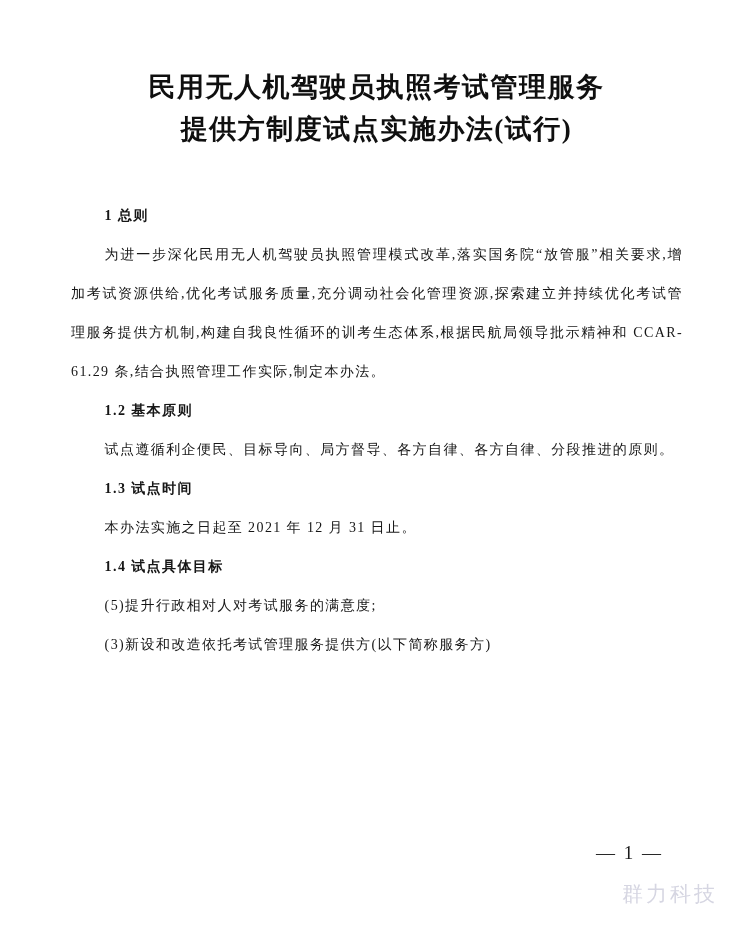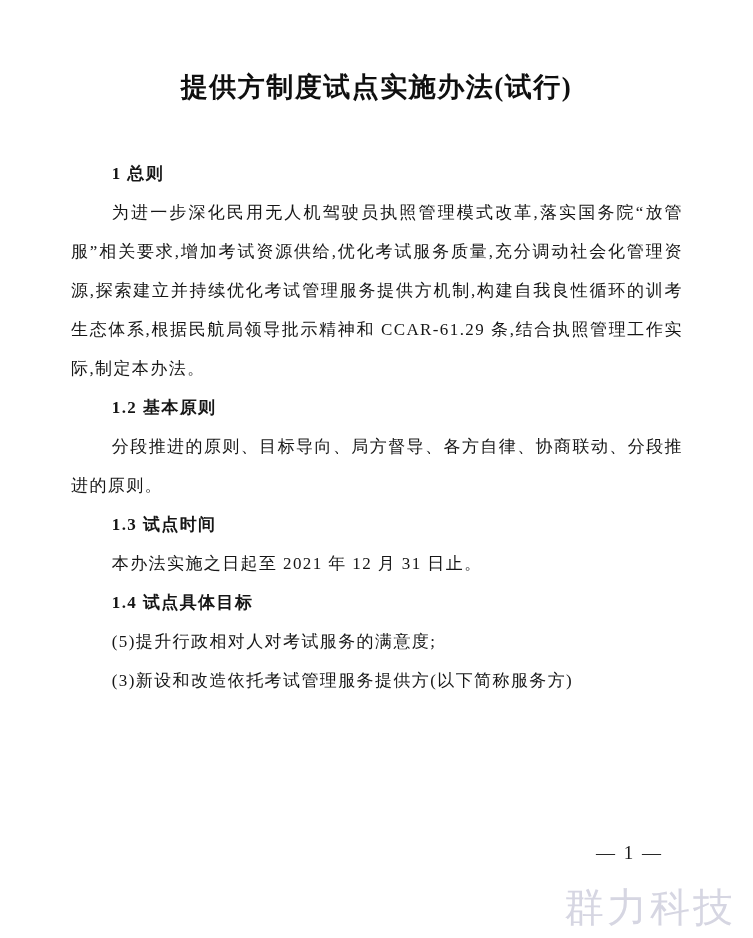--- a/index.html
+++ b/index.html
@@ -25,21 +25,21 @@
     line-height: 42px;
     letter-spacing: 1.5px;
     color: #0f0f0f;
   }
   .doc-title .title-line {
     display: block;
   }
   .doc-body {
     margin: 46px 70px 0 71px;
     width: 612px;
-    font-size: 17px;
+    font-size: 14px;
     line-height: 39px;
     letter-spacing: 1.4px;
     text-align: justify;
     color: #161616;
   }
   .doc-heading {
     font-weight: bold;
     text-indent: 2.4em;
     text-align: left;
   }
@@ -50,42 +50,43 @@
     position: absolute;
     top: 842px;
     right: 90px;
     font-size: 19px;
     letter-spacing: 2px;
     color: #1a1a1a;
   }
   .watermark {
     position: absolute;
     top: 880px;
-    right: 17px;
+    right: 35px;
     font-family: Liberation Sans, sans-serif;
-    font-size: 40px;
+    font-size: 21px;
     letter-spacing: 3px;
     user-select: none;
   }
 </style>
 </head>
 <body>
 
 <div class="page" style="background: rgb(255, 255, 255);">
 
   <div class="doc-title">
+    <span class="title-line">民用无人机驾驶员执照考试管理服务</span>
     <span class="title-line">提供方制度试点实施办法(试行)</span>
   </div>
 
   <div class="doc-body">
 
   <div class="doc-heading">1 总则</div>
       <div class="doc-paragraph">为进一步深化民用无人机驾驶员执照管理模式改革,落实国务院“放管服”相关要求,增加考试资源供给,优化考试服务质量,充分调动社会化管理资源,探索建立并持续优化考试管理服务提供方机制,构建自我良性循环的训考生态体系,根据民航局领导批示精神和 CCAR-61.29 条,结合执照管理工作实际,制定本办法。</div>
       <div class="doc-heading">1.2 基本原则</div>
-      <div class="doc-paragraph">分段推进的原则、目标导向、局方督导、各方自律、协商联动、分段推进的原则。</div>
+      <div class="doc-paragraph">试点遵循利企便民、目标导向、局方督导、各方自律、各方自律、分段推进的原则。</div>
       <div class="doc-heading">1.3 试点时间</div>
       <div class="doc-paragraph">本办法实施之日起至 2021 年 12 月 31 日止。</div>
       <div class="doc-heading">1.4 试点具体目标</div>
       <div class="doc-paragraph">(5)提升行政相对人对考试服务的满意度;</div>
       <div class="doc-paragraph">(3)新设和改造依托考试管理服务提供方(以下简称服务方)</div>
     </div>
 
   <div class="page-number">— 1 —</div>
 
   <div class="watermark" style="color: rgb(214, 214, 226);">群力科技</div>

